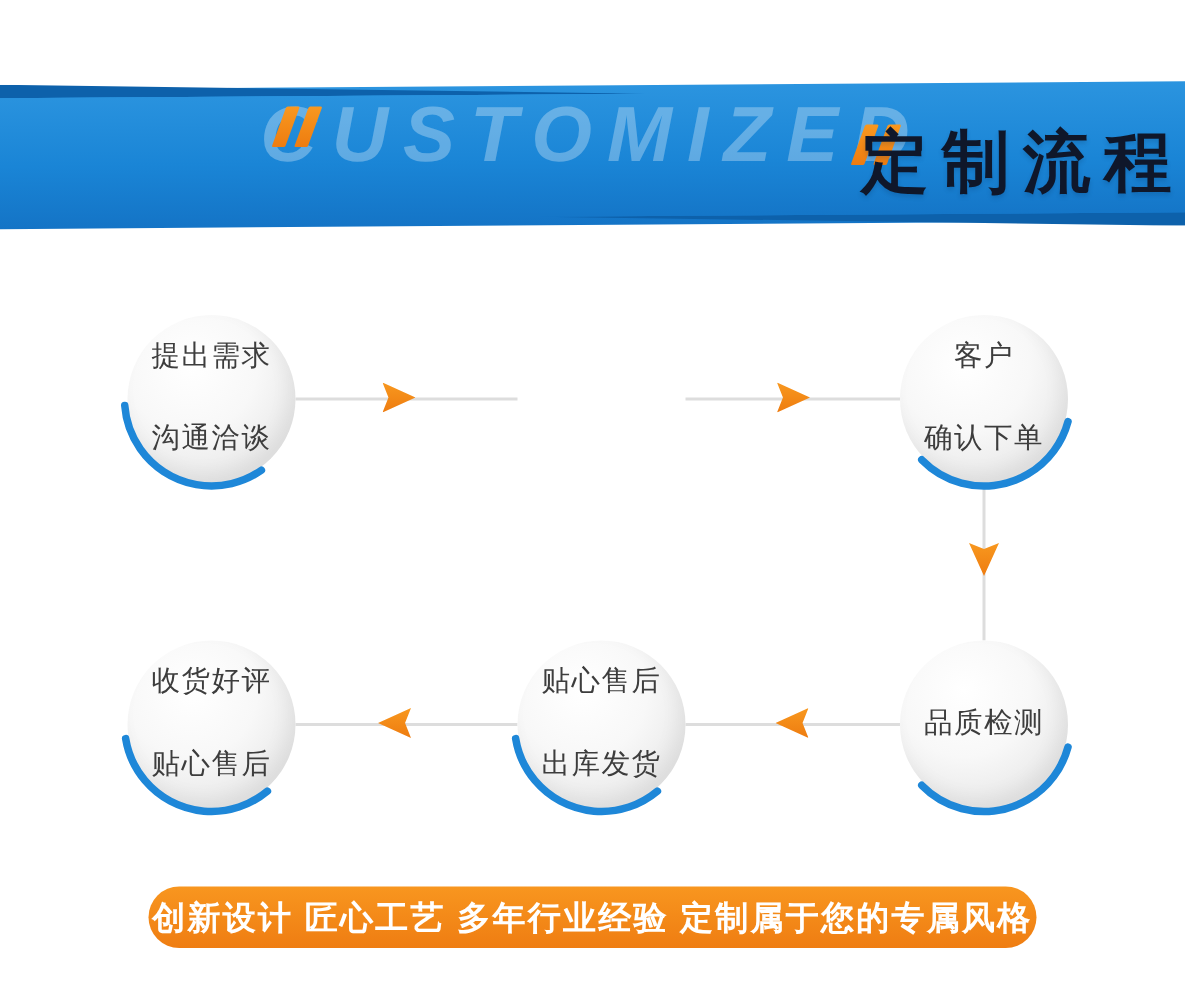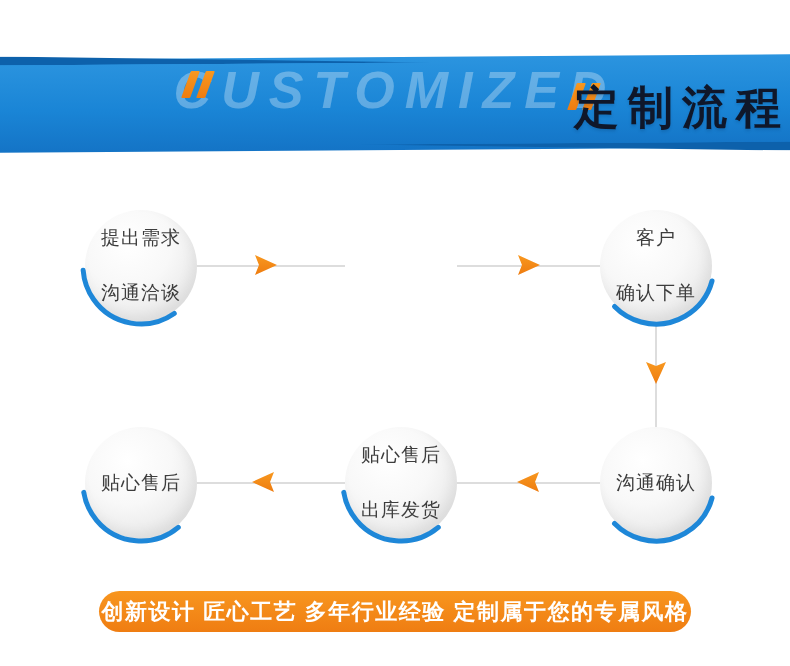--- a/index.html
+++ b/index.html
@@ -141,41 +141,42 @@
       <div>确认下单</div>
     </div>
   </div>
 
   <div class="step step-4">
     <div class="sphere"></div>
     <svg class="arc" style="transform:rotate(15deg)" viewBox="0 0 126 126">
       <circle cx="63" cy="63" r="58" fill="none" stroke="#1e87d8" stroke-width="5" stroke-linecap="round" stroke-dasharray="122 243"></circle>
     </svg>
     <div class="step-label">
-      <div>沟通确认</div>
+      <div>品质检测</div>
     </div>
   </div>
 
   <div class="step step-5">
     <div class="sphere"></div>
     <svg class="arc" style="transform:rotate(50deg)" viewBox="0 0 126 126">
       <circle cx="63" cy="63" r="58" fill="none" stroke="#1e87d8" stroke-width="5" stroke-linecap="round" stroke-dasharray="122 243"></circle>
     </svg>
     <div class="step-label">
       <div>贴心售后</div>
       <div>出库发货</div>
     </div>
   </div>
 
   <div class="step step-6">
     <div class="sphere"></div>
     <svg class="arc" style="transform:rotate(50deg)" viewBox="0 0 126 126">
       <circle cx="63" cy="63" r="58" fill="none" stroke="#1e87d8" stroke-width="5" stroke-linecap="round" stroke-dasharray="122 243"></circle>
     </svg>
     <div class="step-label">
+      <div>收货好评</div>
       <div>贴心售后</div>
     </div>
   </div>
 
   <div class="arrow arrow-right arrow-a1"></div>
   <div class="arrow arrow-right arrow-a2"></div>
   <div class="arrow arrow-down  arrow-a3"></div>
   <div class="arrow arrow-left  arrow-a4"></div>
   <div class="arrow arrow-left  arrow-a5"></div>
 

